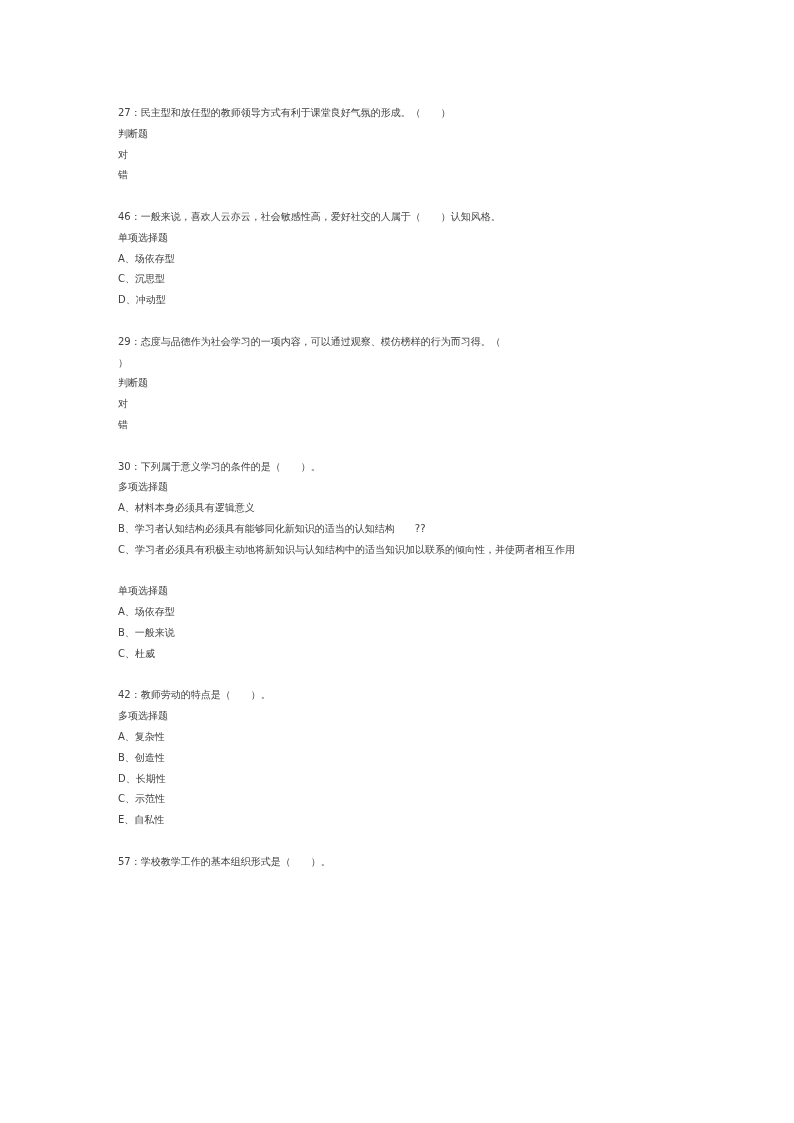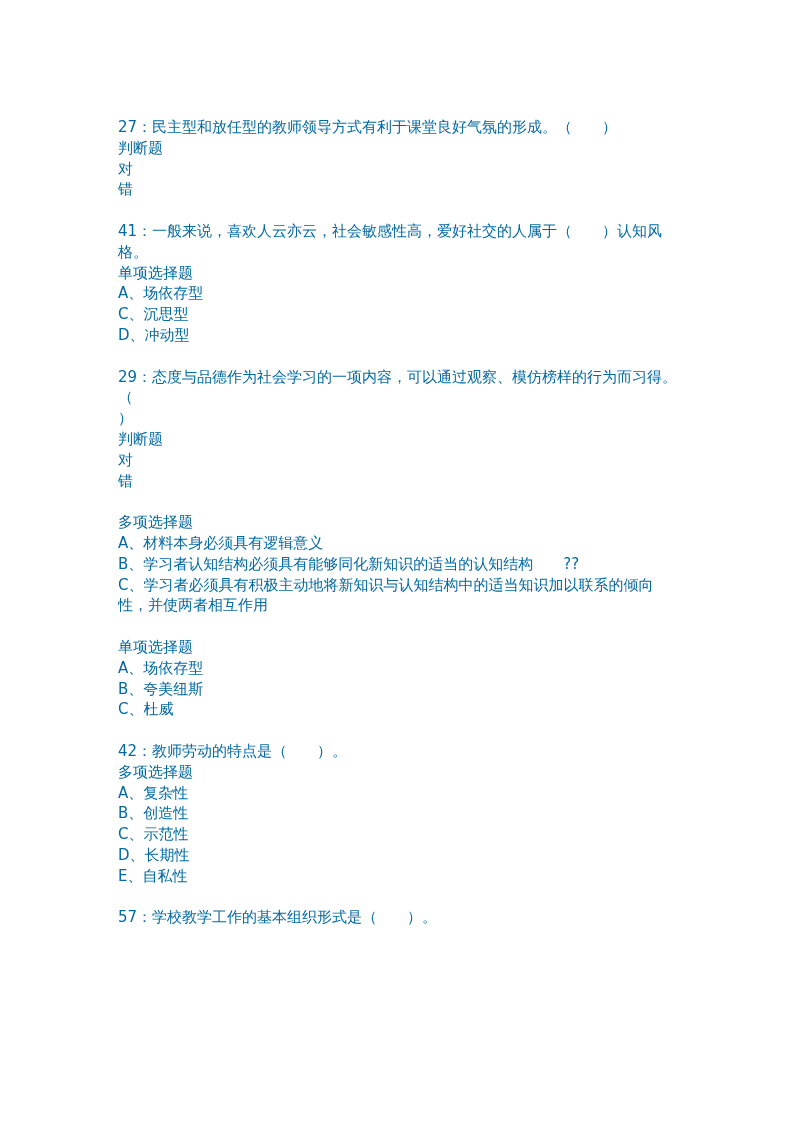--- a/index.html
+++ b/index.html
@@ -1,78 +1,79 @@
 <!DOCTYPE html>
 <html><head>
   <meta charset="utf-8">
   <style>
     html, body { margin: 0; padding: 0; background: #ffffff; }
     body { width: 794px; height: 1123px; position: relative; overflow: hidden; }
     .page {
       position: absolute;
       left: 118px;
-      top: 117px;
+      top: 103px;
       width: 560px;
       font-family: "DejaVu Sans", sans-serif;
-      font-size: 15px;
+      font-size: 10px;
       line-height: 20.8px;
-      color: #0369a1;
+      color: #404040;
     }
     .question { margin-bottom: 20.8px; }
     .line { white-space: pre-wrap; word-break: break-all; }
   </style>
 </head>
 <body>
 
 <div class="page">
 
   <div class="question">
     <div class="line">27：民主型和放任型的教师领导方式有利于课堂良好气氛的形成。（　　）</div>
     <div class="line">判断题</div>
     <div class="line">对</div>
     <div class="line">错</div>
   </div>
 
   <div class="question">
-    <div class="line">41：一般来说，喜欢人云亦云，社会敏感性高，爱好社交的人属于（　　）认知风格。</div>
+    <div class="line">46：一般来说，喜欢人云亦云，社会敏感性高，爱好社交的人属于（　　）认知风格。</div>
     <div class="line">单项选择题</div>
     <div class="line">A、场依存型</div>
     <div class="line">C、沉思型</div>
     <div class="line">D、冲动型</div>
   </div>
 
   <div class="question">
     <div class="line">29：态度与品德作为社会学习的一项内容，可以通过观察、模仿榜样的行为而习得。（
 ）</div>
     <div class="line">判断题</div>
     <div class="line">对</div>
     <div class="line">错</div>
   </div>
 
   <div class="question">
+    <div class="line">30：下列属于意义学习的条件的是（　　）。</div>
     <div class="line">多项选择题</div>
     <div class="line">A、材料本身必须具有逻辑意义</div>
     <div class="line">B、学习者认知结构必须具有能够同化新知识的适当的认知结构　　??</div>
     <div class="line">C、学习者必须具有积极主动地将新知识与认知结构中的适当知识加以联系的倾向性，并使两者相互作用</div>
   </div>
 
   <div class="question">
     <div class="line">单项选择题</div>
     <div class="line">A、场依存型</div>
-    <div class="line">B、夸美纽斯</div>
+    <div class="line">B、一般来说</div>
     <div class="line">C、杜威</div>
   </div>
 
   <div class="question">
     <div class="line">42：教师劳动的特点是（　　）。</div>
     <div class="line">多项选择题</div>
     <div class="line">A、复杂性</div>
     <div class="line">B、创造性</div>
+    <div class="line">D、长期性</div>
     <div class="line">C、示范性</div>
-    <div class="line">D、长期性</div>
     <div class="line">E、自私性</div>
   </div>
 
   <div class="question">
     <div class="line">57：学校教学工作的基本组织形式是（　　）。</div>
   </div>
 
 </div>
 
 </body></html>

